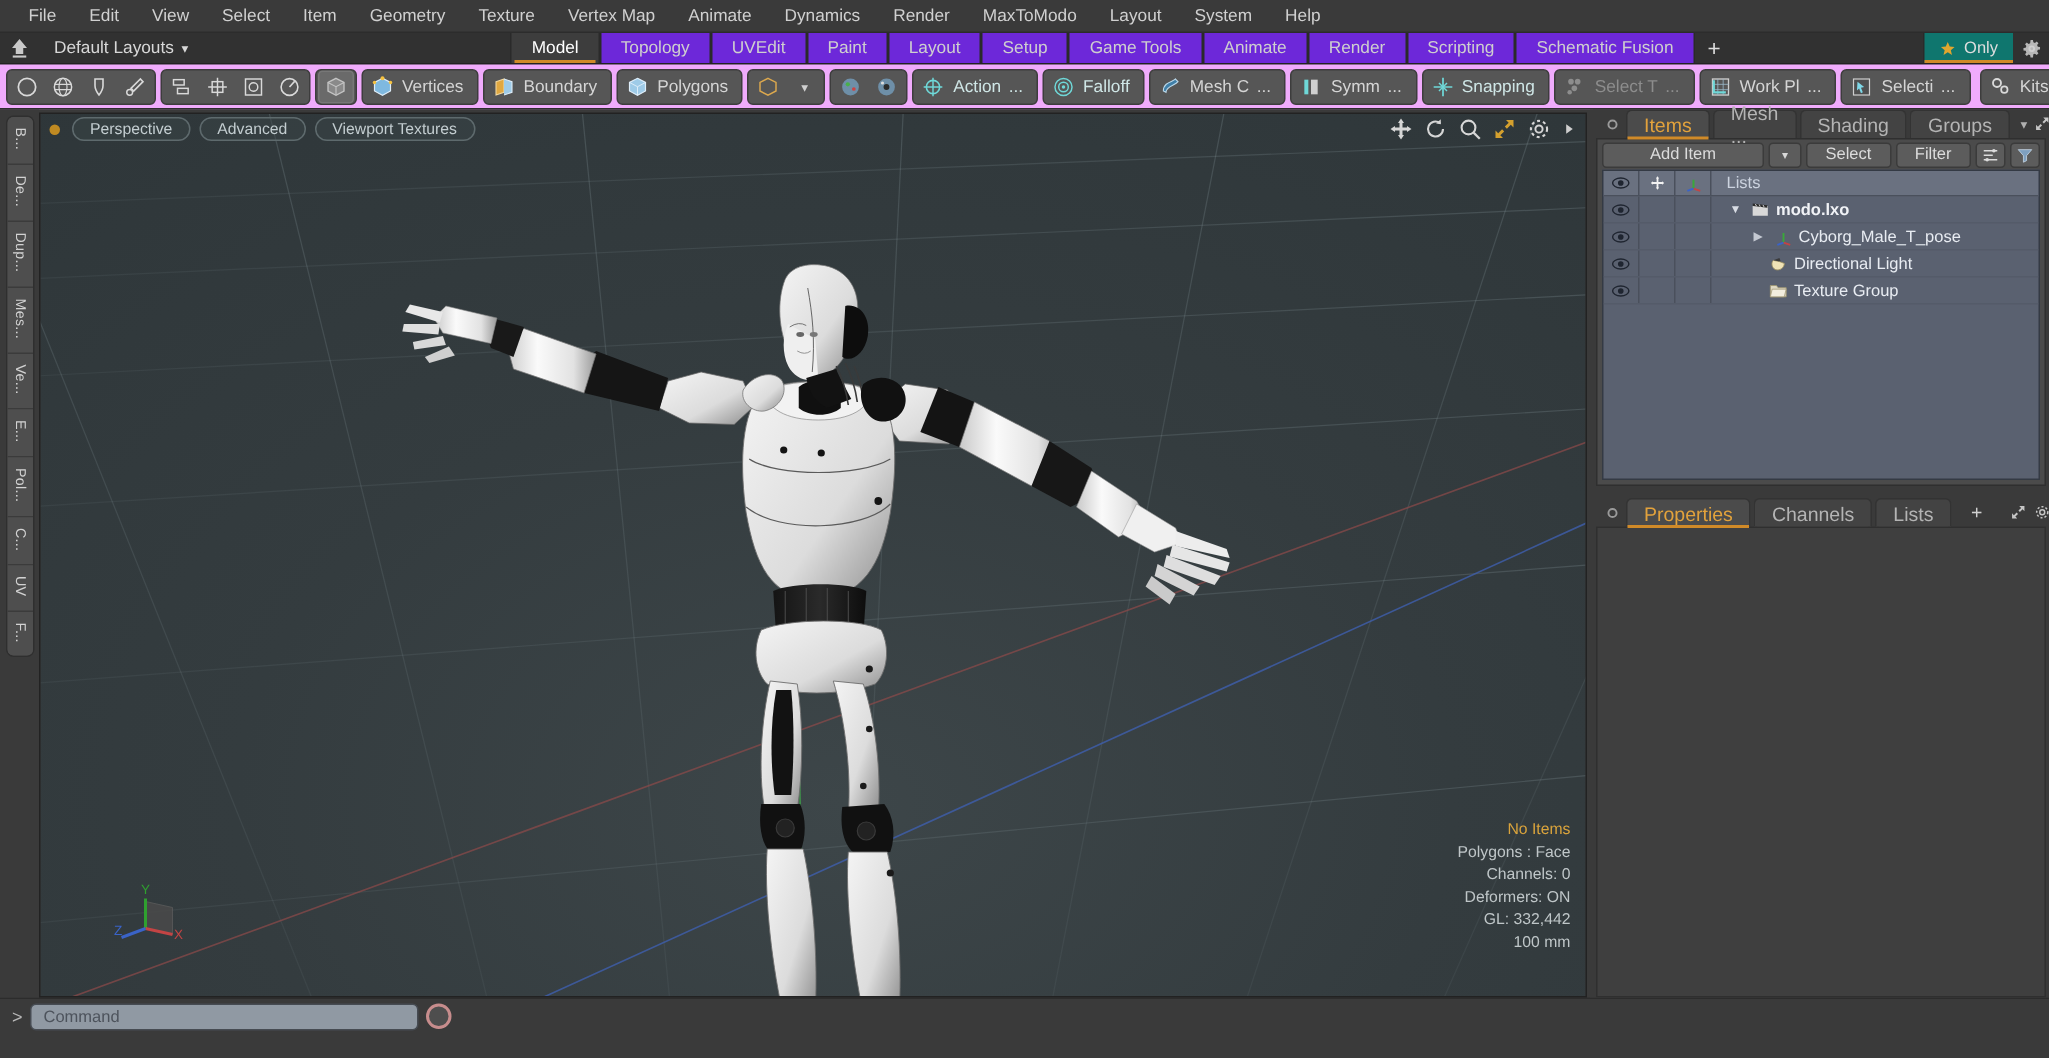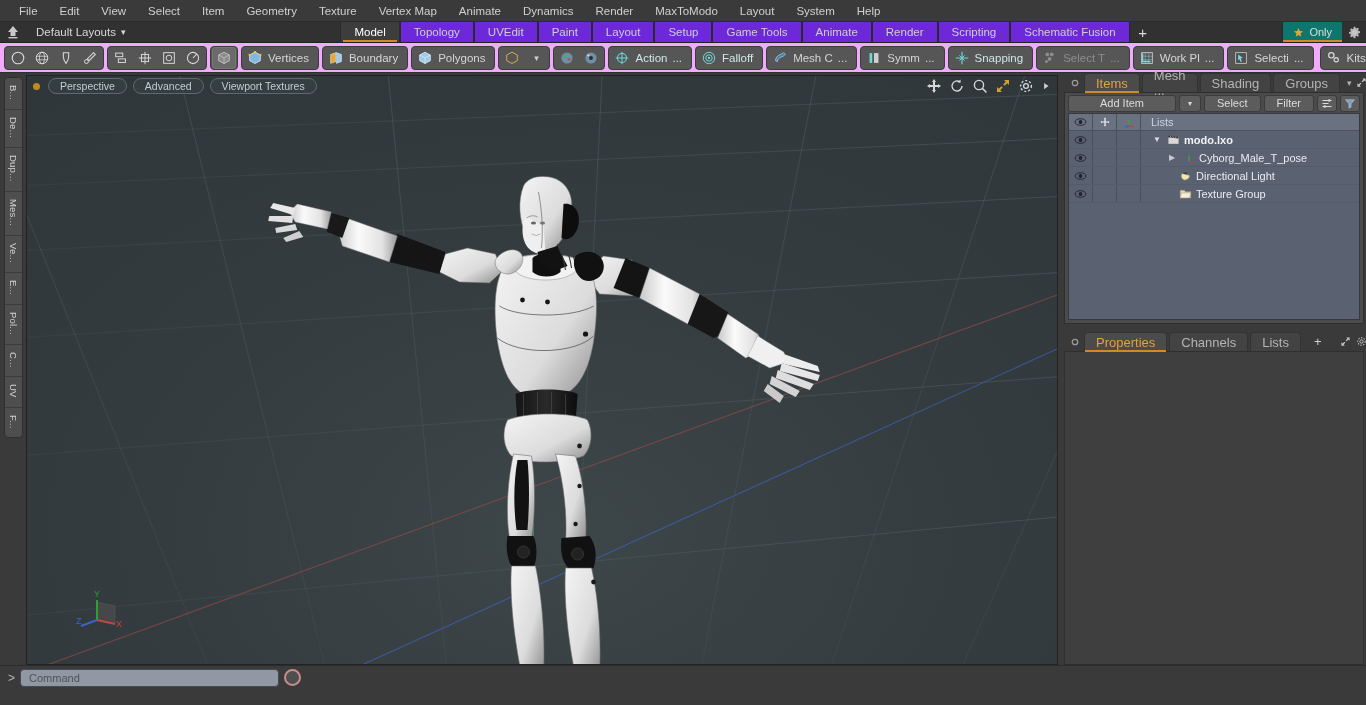--- a/index.html
+++ b/index.html
@@ -660,20 +660,28 @@
           </svg>
         <svg class="ico" viewBox="0 0 16 16">
             <circle cx="8" cy="8" r="2.4" fill="none" stroke="#d6d6d6" stroke-width="1.3"></circle>
             <circle cx="8" cy="8" r="5.4" fill="none" stroke="#d6d6d6" stroke-width="1.4" stroke-dasharray="2 2"></circle>
           </svg>
         <svg class="ico" style="width:10px;height:10px" viewBox="0 0 16 16">
             <path d="M5 3 L12 8 L5 13z" fill="#cfcfcf"></path>
           </svg>
       </div>
 
+      <div class="stats">
+        <div class="hl">No Items</div>
+        <div>Polygons : Face</div>
+        <div>Channels: 0</div>
+        <div>Deformers: ON</div>
+        <div>GL: 332,442</div>
+        <div>100 mm</div>
+      </div>
 
       <div class="axis-gizmo">
         <svg width="54" height="50" viewBox="0 0 54 50">
           <path d="M22 20 L40 24 L40 42 L22 38z" fill="#4a4a4a" opacity=".85" stroke="#5e5e5e" stroke-width=".6"></path>
           <path d="M22 38 V18" stroke="#2fa02f" stroke-width="2"></path>
           <path d="M22 38 L40 42" stroke="#c34444" stroke-width="2"></path>
           <path d="M22 38 L6 44" stroke="#3a63c8" stroke-width="2"></path>
           <text x="19" y="15" font-size="9" fill="#2fa02f" font-family="Liberation Sans, sans-serif">Y</text>
           <text x="41" y="45" font-size="9" fill="#c34444" font-family="Liberation Sans, sans-serif">X</text>
           <text x="1" y="42" font-size="9" fill="#3a63c8" font-family="Liberation Sans, sans-serif">Z</text>

